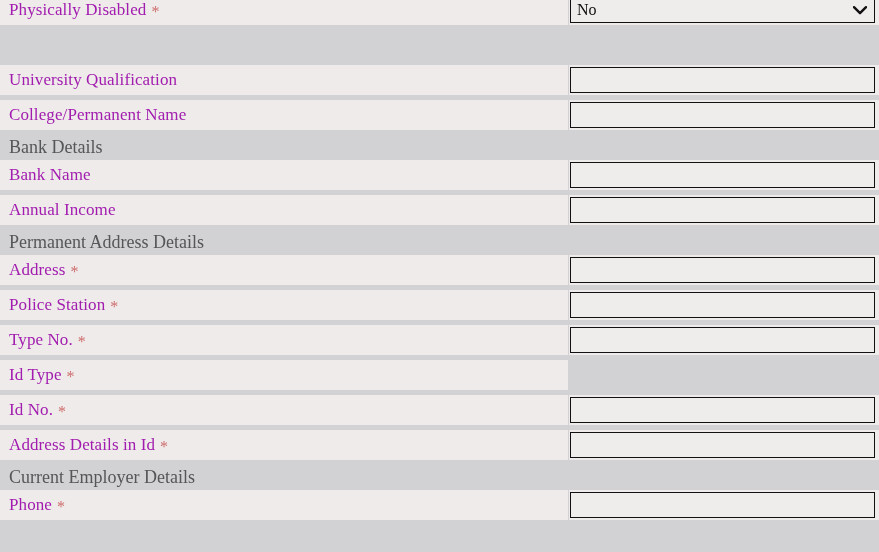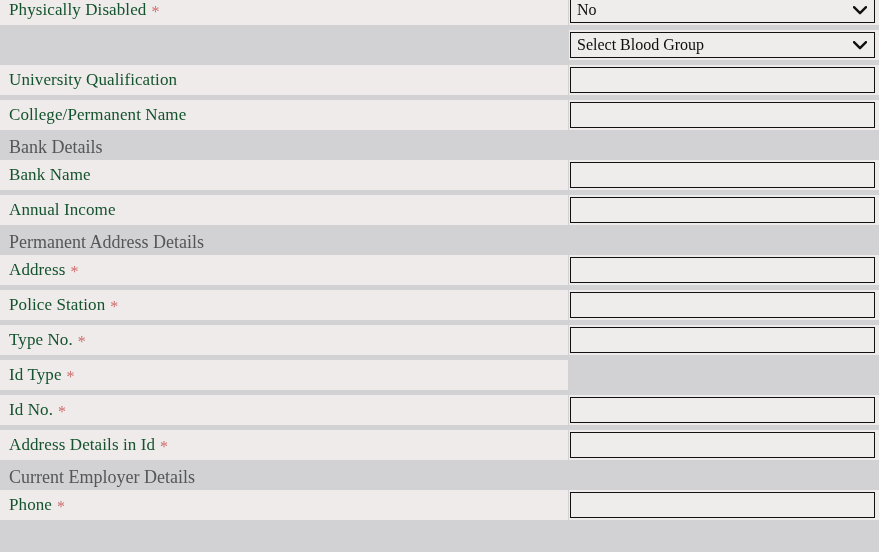--- a/index.html
+++ b/index.html
@@ -38,21 +38,21 @@
     background: #eeebea;
     display: flex;
     align-items: center;
     padding-left: 9px;
     box-sizing: border-box;
     white-space: nowrap;
     overflow: hidden;
   }
 
   .label-text {
-    color: #14532d;
+    color: #a21caf;
     font-size: 17px;
     line-height: 20px;
     letter-spacing: 0.1px;
   }
 
   .req-star {
     color: #cf6d6d;
     font-size: 16px;
     margin-left: 5px;
     line-height: 10px;
@@ -157,30 +157,20 @@
           <div class="select-input">No</div>
           <span class="chevron-icon">
             <svg width="14" height="9" viewBox="0 0 14 9" xmlns="http://www.w3.org/2000/svg">
               <path d="M1 1.2 L7 7.2 L13 1.2" fill="none" stroke="#111111" stroke-width="2.4" stroke-linecap="round" stroke-linejoin="round"></path>
             </svg>
           </span>
         </div>
       </div>
     </div>
     <div class="field-row">
-      <div class="control-cell">
-        <div class="select-wrap">
-          <div class="select-input">Select Blood Group</div>
-          <span class="chevron-icon">
-            <svg width="14" height="9" viewBox="0 0 14 9" xmlns="http://www.w3.org/2000/svg">
-              <path d="M1 1.2 L7 7.2 L13 1.2" fill="none" stroke="#111111" stroke-width="2.4" stroke-linecap="round" stroke-linejoin="round"></path>
-            </svg>
-          </span>
-        </div>
-      </div>
     </div>
     <div class="field-row">
       <div class="label-cell">
         <span class="label-text">University Qualification</span>
       </div>
       <div class="control-cell">
         <input type="text" class="text-input" value="" style="">
       </div>
     </div>
     <div class="field-row">

